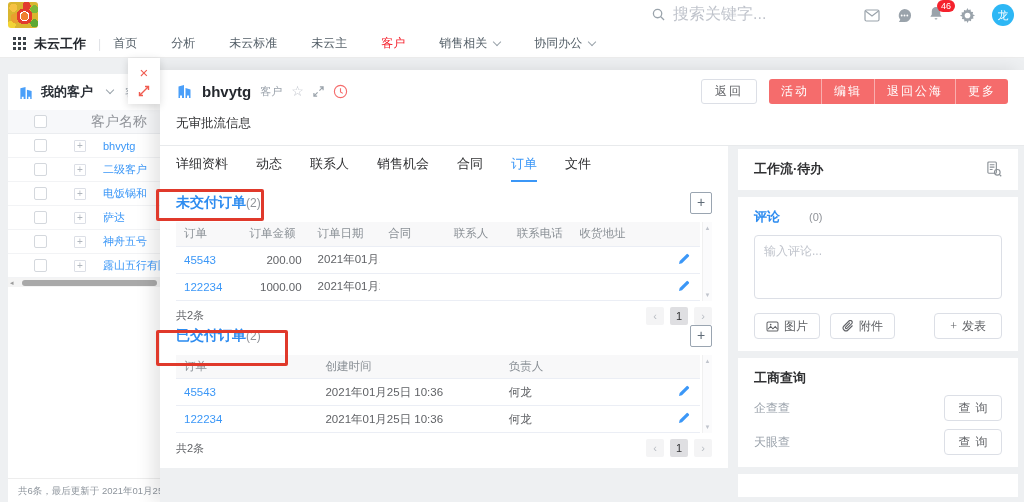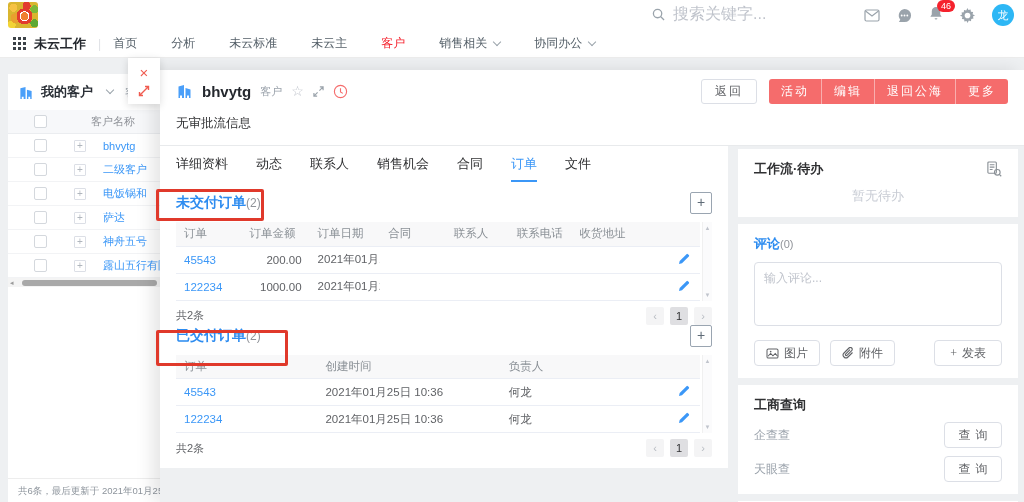--- a/index.html
+++ b/index.html
@@ -39,21 +39,21 @@
   .nav-item { cursor:pointer; display:flex; align-items:center; }
   .nav-item.active { color:#f5222d; }
   .chev { width:6px; height:6px; border-right:1.3px solid #9aa3ab; border-bottom:1.3px solid #9aa3ab;
     transform:rotate(45deg); display:inline-block; margin-left:7px; margin-top:-4px; }
 
   
   .left-panel { position:absolute; left:8px; top:74px; bottom:0; width:152px; background:#fff; overflow:hidden; }
   .lp-head { height:36px; display:flex; align-items:center; padding:0 10px; gap:7px; white-space:nowrap; }
   .lp-title { font-size:13px; font-weight:bold; color:#2a2f36; }
   .lp-tag { font-size:11px; color:#9aa2ab; margin-left:5px; }
-  .lp-table-head { height:24px; background:#f7f8fa; display:flex; align-items:center; font-size:11px;
+  .lp-table-head { height:24px; background:#f7f8fa; display:flex; align-items:center; font-size:14px;
     color:#909399; border-bottom:1px solid #ebedf0; }
   .cb { width:13px; height:13px; border:1px solid #d4d8dd; border-radius:2px; background:#fff; flex:0 0 auto; }
   .lp-table-head .cb { margin-left:26px; }
   .lp-name-h { margin-left:44px; }
   .lp-row { height:24px; display:flex; align-items:center; border-bottom:1px solid #f2f3f5;
     font-size:11px; white-space:nowrap; overflow:hidden; }
   .lp-row .cb { margin-left:26px; }
   .plus-box { width:12px; height:12px; border:1px solid #dcdfe6; border-radius:1px; color:#b0b6bd;
     font-size:10px; line-height:10px; text-align:center; margin-left:27px; flex:0 0 auto; }
   .lp-name { color:#3b97f7; margin-left:17px; }
@@ -114,21 +114,21 @@
   .pager { margin-left:auto; display:flex; gap:6px; align-items:center; }
   .pg { width:18px; height:18px; border-radius:2px; background:#f4f4f5; color:#b8bcc2; font-size:11px;
     display:flex; align-items:center; justify-content:center; cursor:pointer; }
   .pg.cur { background:#dfdfe2; color:#303133; }
   .sec2 { margin-top:0; }
 
   
   .side { flex:1; margin-left:10px; overflow:hidden; display:flex; flex-direction:column; gap:7px;
     padding:3px 6px 0 0; }
   .card { background:#fff; padding:11px 16px 12px; }
-  .card-title-row { display:flex; align-items:center; }
+  .card-title-row { display:flex; align-items:center;gap:29px; }
   .card-title { font-size:13px; color:#303133; font-weight:600; }
   .wf-empty { text-align:center; color:#c8ccd4; font-size:13px; margin-top:9px; }
   .cm-title { font-size:13px; font-weight:bold; color:#2d8cf0; }
   .cm-count { font-size:11px; color:#909399; }
   .cm-box { margin-top:9px; width:100%; height:64px; border:1px solid #dcdfe6; border-radius:4px;
     padding:7px 9px; font-size:12px; color:#606266; resize:none; outline:none; font-family:inherit; }
   .cm-box::placeholder { color:#c0c4cc; }
   .cm-btns { display:flex; margin-top:10px; gap:10px; align-items:center; }
   .s-btn { height:26px; border:1px solid #dcdfe6; border-radius:4px; background:#fff; color:#606266;
     font-size:12px; display:inline-flex; align-items:center; gap:5px; padding:0 11px; cursor:pointer;font-family:Liberation Serif, serif; }
@@ -439,21 +439,20 @@
         <div class="card">
           <div class="card-title-row">
             <span class="card-title">工作流·待办</span>
             <svg style="margin-left:auto" width="16" height="16" viewBox="0 0 17 17" fill="none" stroke="#8a9096" stroke-width="1.2">
                 <rect x="2" y="1" width="9" height="12" rx="1"></rect>
                 <path d="M4 4h5M4 6.5h5M4 9h3"></path>
                 <circle cx="12" cy="12" r="3"></circle>
                 <path d="M14.2 14.2L16.2 16.2"></path>
               </svg>
           </div>
-          <div class="wf-empty">暂无待办</div>
         </div>
 
         <div class="card">
           <div class="card-title-row">
             <span class="cm-title">评论</span>
             <span class="cm-count">(0)</span>
           </div>
           <textarea class="cm-box" placeholder="输入评论..." style=""></textarea>
           <div class="cm-btns">
             <span class="s-btn">

